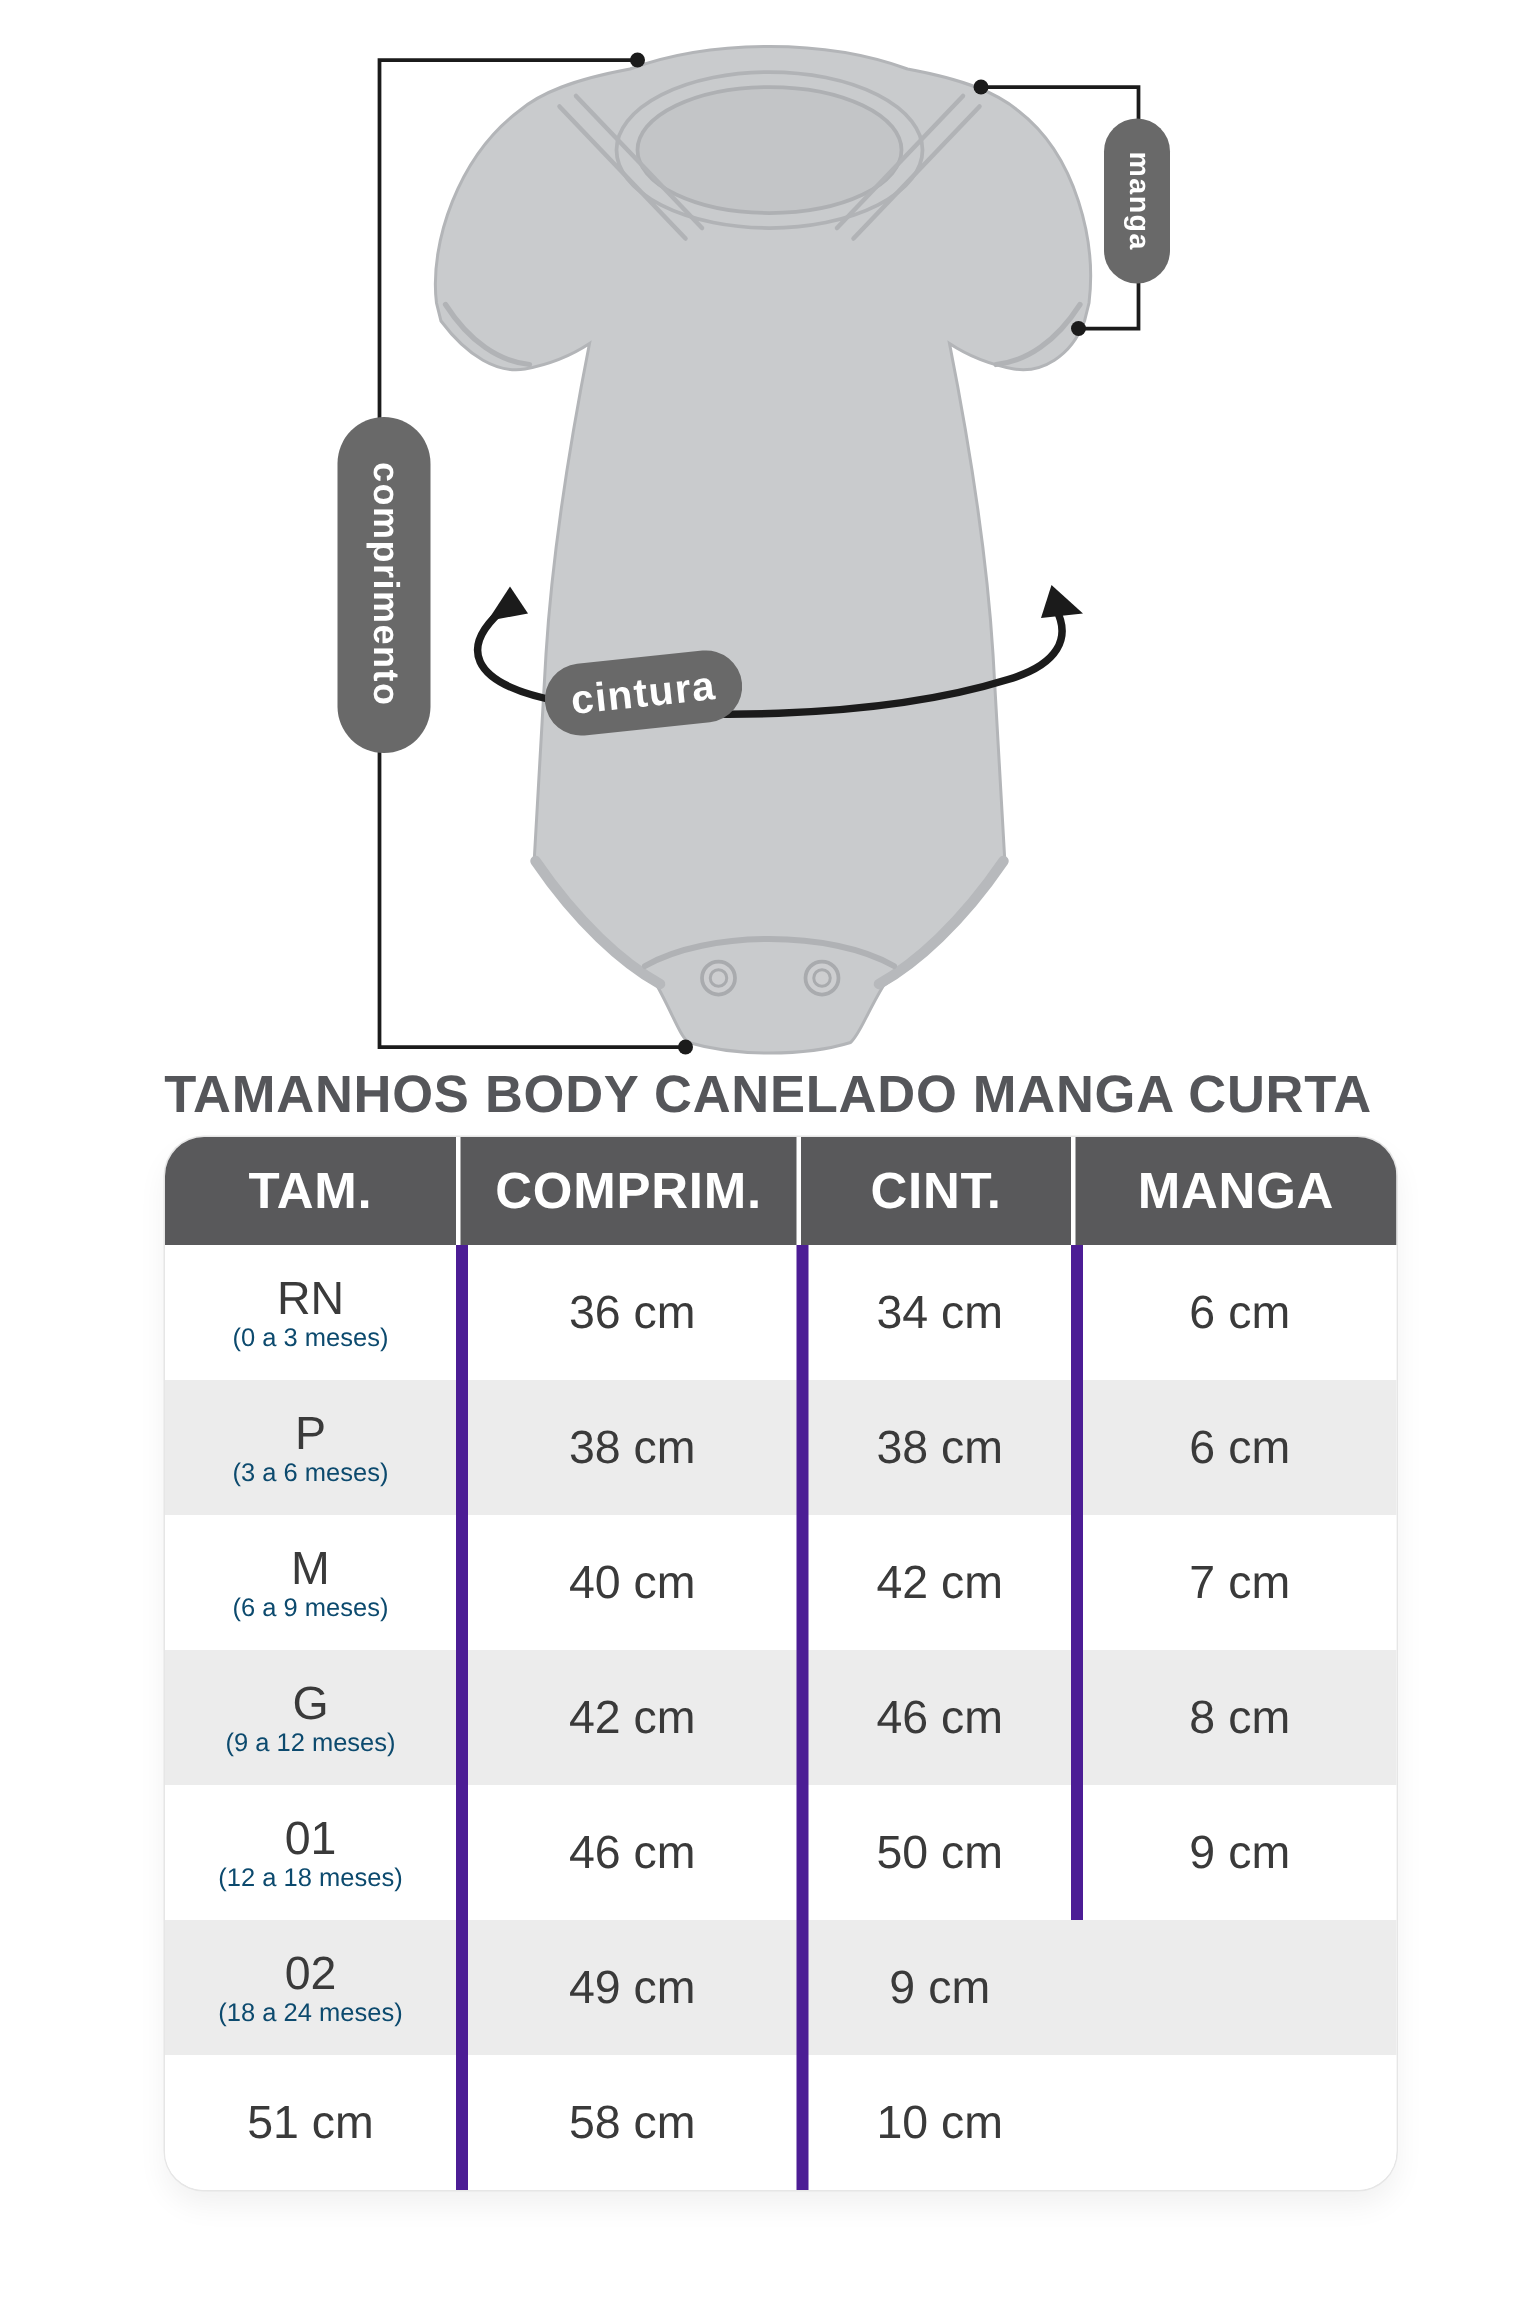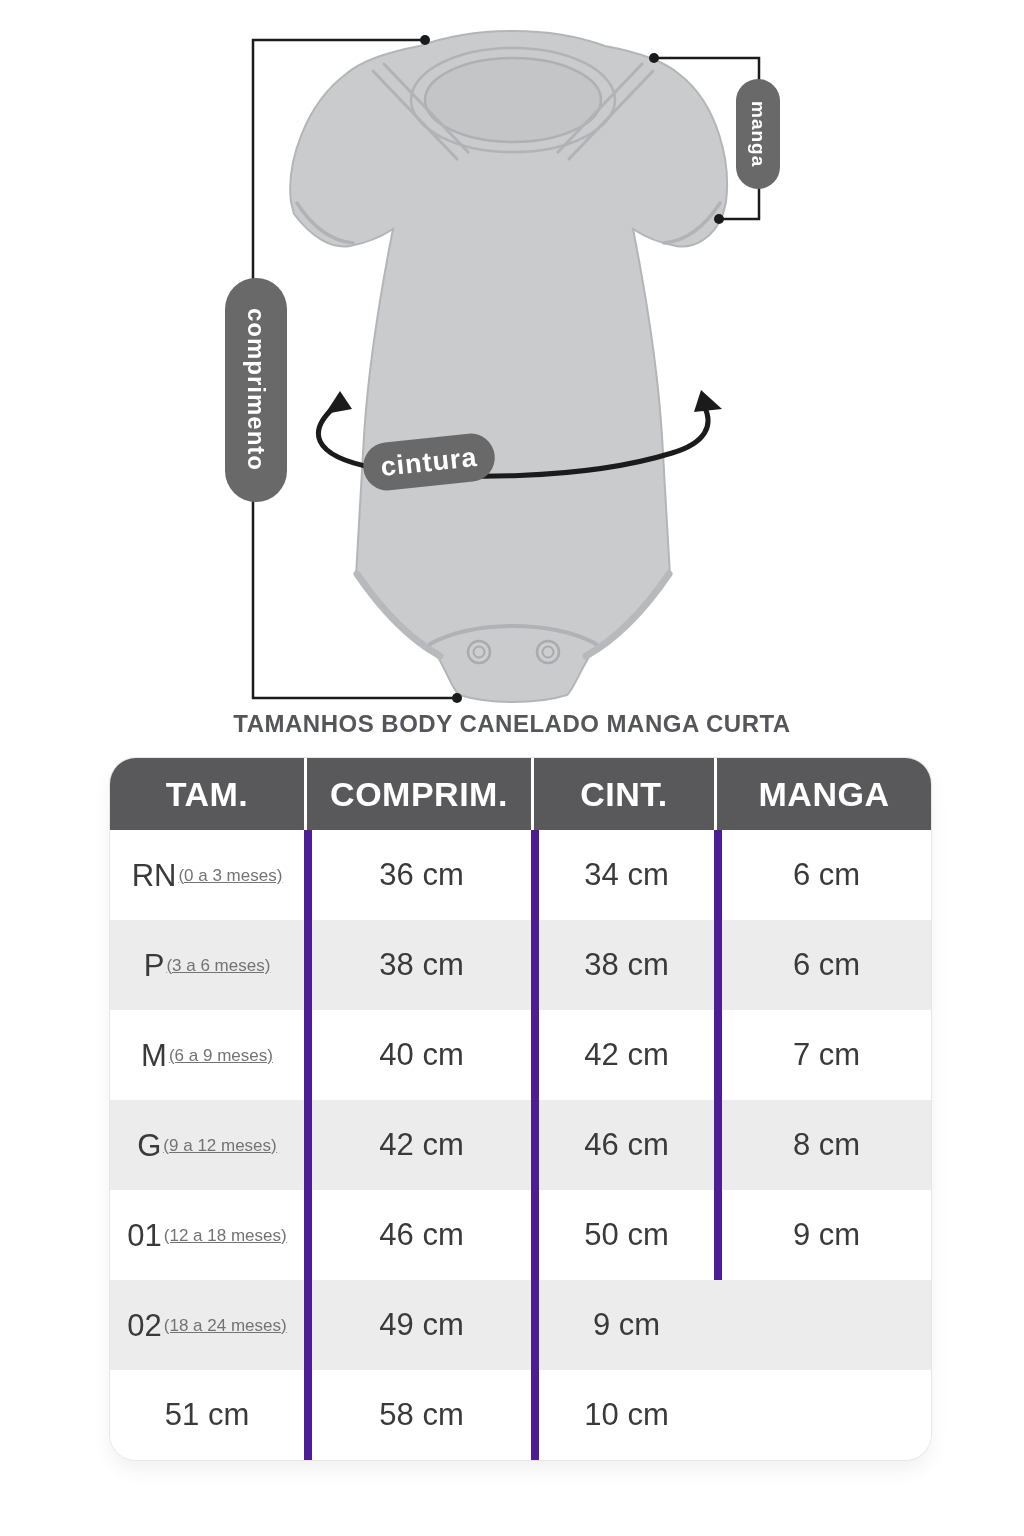--- a/index.html
+++ b/index.html
@@ -40,21 +40,21 @@
     left: 363px; top: 438px; width: 132px; height: 48px;
     border-radius: 24px; font-size: 27px;
     transform: rotate(-6deg);
     letter-spacing: 1px;
   }
 
   
   .title {
     position: absolute; left: 0; top: 710px; width: 1024px;
     text-align: center;
-    font-size: 24px; font-weight: 700;
+    font-size: 35px; font-weight: 700;
     color: #55565a;
     letter-spacing: 0.5px;
     white-space: nowrap;
   }
 
   
   .size-table {
     position: absolute; left: 110px; top: 758px;
     width: 821px; height: 702px;
     border-radius: 26px;
@@ -80,23 +80,23 @@
     grid-template-columns: 194px 227px 183px 217px;
     height: 90px;
     background: #ffffff;
   }
   .trow.alt { background: #ececec; }
   .td {
     display: flex; align-items: center; justify-content: center;
     color: #3a3a3a; font-size: 31px;
   }
   .td + .td { border-left: 8px solid #4c1d95; }
-  .td-size { flex-direction: row; gap: 2px; }
+  .td-size { flex-direction: column; gap: 2px; }
   .size-label { font-size: 31px; color: #3a3a3a; line-height: 1; }
-  .age-label  { font-size: 17px; color: #737373; line-height: 1; text-decoration: underline; }
+  .age-label  { font-size: 17px; color: #0c4a6e; line-height: 1; }
 </style>
 </head>
 <body>
 
 <div class="canvas">
 
   <div class="figure">
     <svg width="1024" height="712" viewBox="0 0 1024 712">
 
       <g>

